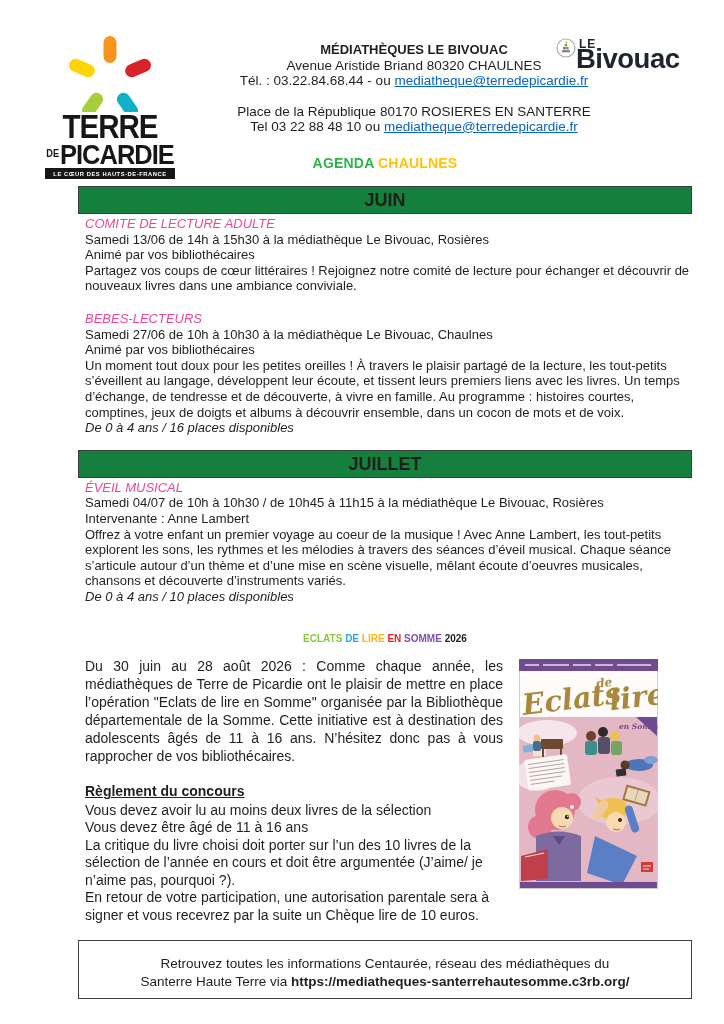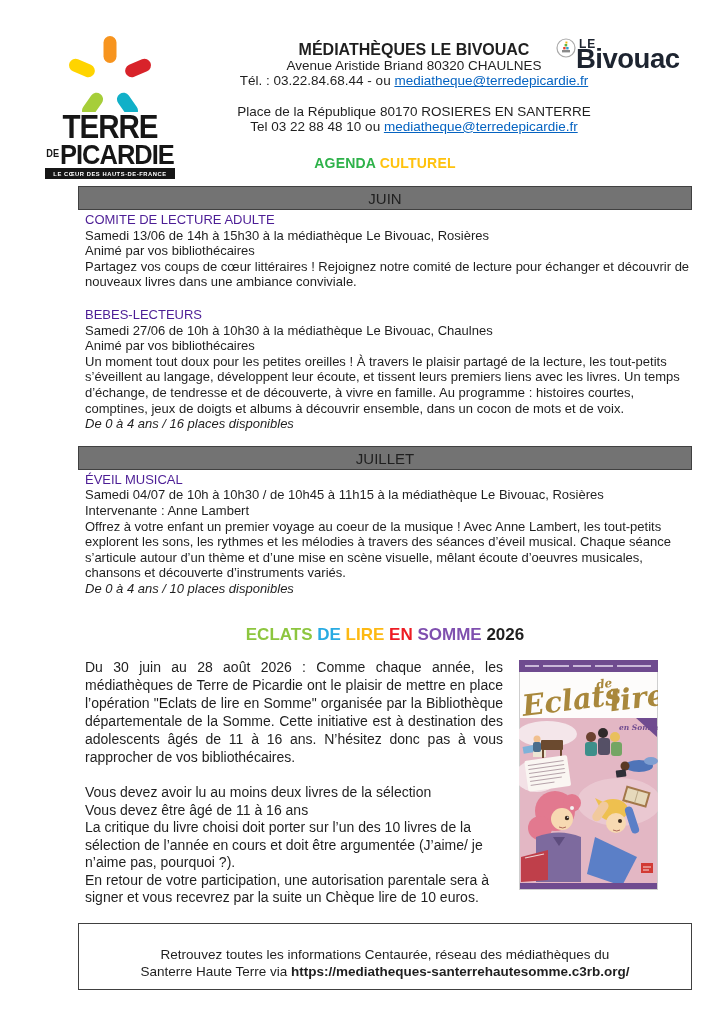--- a/index.html
+++ b/index.html
@@ -23,71 +23,71 @@
     font-weight:bold; font-size:25px; letter-spacing:-1px; color:#161616; line-height:26px;
     transform:scale(1.02,1.12); transform-origin:center top;
   }
   .logo-terre .t-de { font-size:9px; vertical-align:6px; letter-spacing:0; margin-right:1px; }
   .logo-terre .t-banner {
     margin-top:3px; background:#161616; color:#fff; font-size:5.8px;
     letter-spacing:.55px; padding:3px 0 2px; font-weight:bold; white-space:nowrap;
   }
 
   .header-center { position:absolute; left:198px; top:42px; width:432px; text-align:center; font-size:13.5px; line-height:15.2px; }
-  .header-center .org { font-weight:bold; font-size:16px; margin-bottom:1px; }
+  .header-center .org { font-weight:bold; font-size:13px; margin-bottom:1px; }
   .header-center .gap { height:15px; }
   a.email { color:#0563c1; text-decoration:underline; cursor:pointer; }
 
   .logo-bivouac { position:absolute; left:556px; top:36px; width:150px; height:46px; }
   .logo-bivouac .biv-icon { position:absolute; left:0; top:2px; }
   .logo-bivouac .biv-le { position:absolute; left:23px; top:1px; font-size:12px; font-weight:bold; letter-spacing:1px; color:#1d2430; }
   .logo-bivouac .biv-name {
     position:absolute; left:21px; top:8px; font-size:27px; font-weight:bold;
     color:#1d2430; letter-spacing:-.5px; transform:scale(1.02,1.0);
   }
 
   .agenda-title { position:absolute; left:78px; top:155px; width:614px; text-align:center; font-weight:bold; font-size:14px; letter-spacing:.2px; }
   .agenda-green { color:#2eb24a; }
   .agenda-yellow { color:#ffc20e; }
 
   
   .main { margin-left:78px; width:614px; }
 
   .month-box {
-    border:1px solid #404040; text-align:center; font-weight:normal;
-    font-size:15px; padding:3px 0 2px; background:#737373;
+    border:1px solid #404040; text-align:center; font-weight:bold;
+    font-size:18px; padding:3px 0 2px; background:#15803d;
   }
   .month-juillet { margin-top:14px; }
 
   .event { margin:2px 0 0 7px; font-size:13px; line-height:15.6px; }
   .event + .event { margin-top:17px; }
-  .event .ev-title { color:#4c1d95; }
+  .event .ev-title { color:#ec4899;font-style:italic; }
   .event p { margin:0; }
   .event .ev-audience { font-style:italic; }
 
   
-  .eclats-title { margin-top:29px; text-align:center; font-weight:bold; font-size:17px; }
+  .eclats-title { margin-top:29px; text-align:center; font-weight:bold; font-size:10px; }
   .ec-green  { color:#8dc63f; }
   .ec-blue   { color:#29abe2; }
   .ec-yellow { color:#fdb913; }
   .ec-red    { color:#ed1c24; }
   .ec-purple { color:#7f4faf; }
 
   .eclats-body { margin-top:13px; font-size:14px; }
   .poster-wrap { float:right; width:139px; margin:2px 34px 8px 16px; }
   .eclats-intro { margin-left:7px; text-align:justify; line-height:18px; }
 
   .reglement { margin-left:7px; margin-top:18px; line-height:17.5px; }
   .reglement .reg-heading { font-weight:bold; text-decoration:underline; margin-bottom:1px; }
   .reglement p { margin:0; }
 
   
   .footer-box {
     clear:both; margin-top:16px; border:1px solid #404040;
-    padding:22px 6px 8px; text-align:center; font-size:13.5px; line-height:17.5px;
+    padding:14px 6px 8px; text-align:center; font-size:13.5px; line-height:17.5px;
   }
   .footer-box .url { font-weight:bold; }
 </style>
 </head>
 <body>
 
 <div class="header">
 
   <div class="logo-terre">
     <svg class="star" width="100" height="78" viewBox="0 0 100 78">
@@ -121,21 +121,21 @@
       <rect x="10.2" y="9" width="2.4" height="2.4" fill="#2f9fd0"></rect>
       <rect x="8.6" y="6" width="2.6" height="2.4" fill="#63b33c"></rect>
       <rect x="9.4" y="3.6" width="2" height="1.9" fill="#f2b713"></rect>
     </svg>
     <span class="biv-le">LE</span>
     <span class="biv-name">Bivouac</span>
   </div>
 
   <div class="agenda-title">
     <span class="agenda-green">AGENDA</span>
-    <span class="agenda-yellow">CULTUREL</span>
+    <span class="agenda-yellow">CHAULNES</span>
   </div>
 </div>
 
 <div class="main">
 
   <div class="month-box">JUIN</div>
 
   <div class="event">
     <p class="ev-title">COMITE DE LECTURE ADULTE</p>
     <p>Samedi 13/06 de 14h à 15h30 à la médiathèque Le Bivouac, Rosières</p>
@@ -265,20 +265,21 @@
           <line x1="124" y1="210" x2="130" y2="210" stroke="#f6dcda" stroke-width="1"></line>
 
           <rect x="1" y="223" width="137" height="6" fill="#6f4b8f"></rect>
         </g>
       </svg>
     </div>
 
     <p class="eclats-intro">Du 30 juin au 28 août 2026 : Comme chaque année, les médiathèques de Terre de Picardie ont le plaisir de mettre en place l’opération "Eclats de lire en Somme" organisée par la Bibliothèque départementale de la Somme. Cette initiative est à destination des adolescents âgés de 11 à 16 ans. N’hésitez donc pas à vous rapprocher de vos bibliothécaires.</p>
 
     <div class="reglement">
+      <p class="reg-heading">Règlement du concours</p>
       <p>Vous devez avoir lu au moins deux livres de la sélection</p>
       <p>Vous devez être âgé de 11 à 16 ans</p>
       <p>La critique du livre choisi doit porter sur l’un des 10 livres de la sélection de l’année en cours et doit être argumentée (J’aime/ je n’aime pas, pourquoi ?).</p>
       <p>En retour de votre participation, une autorisation parentale sera à signer et vous recevrez par la suite un Chèque lire de 10 euros.</p>
     </div>
   </div>
 
   <div class="footer-box">
     <span>Retrouvez toutes les informations Centaurée, réseau des médiathèques du</span><br>
     <span>Santerre Haute Terre via </span><span class="url">https://mediatheques-santerrehautesomme.c3rb.org/</span>

